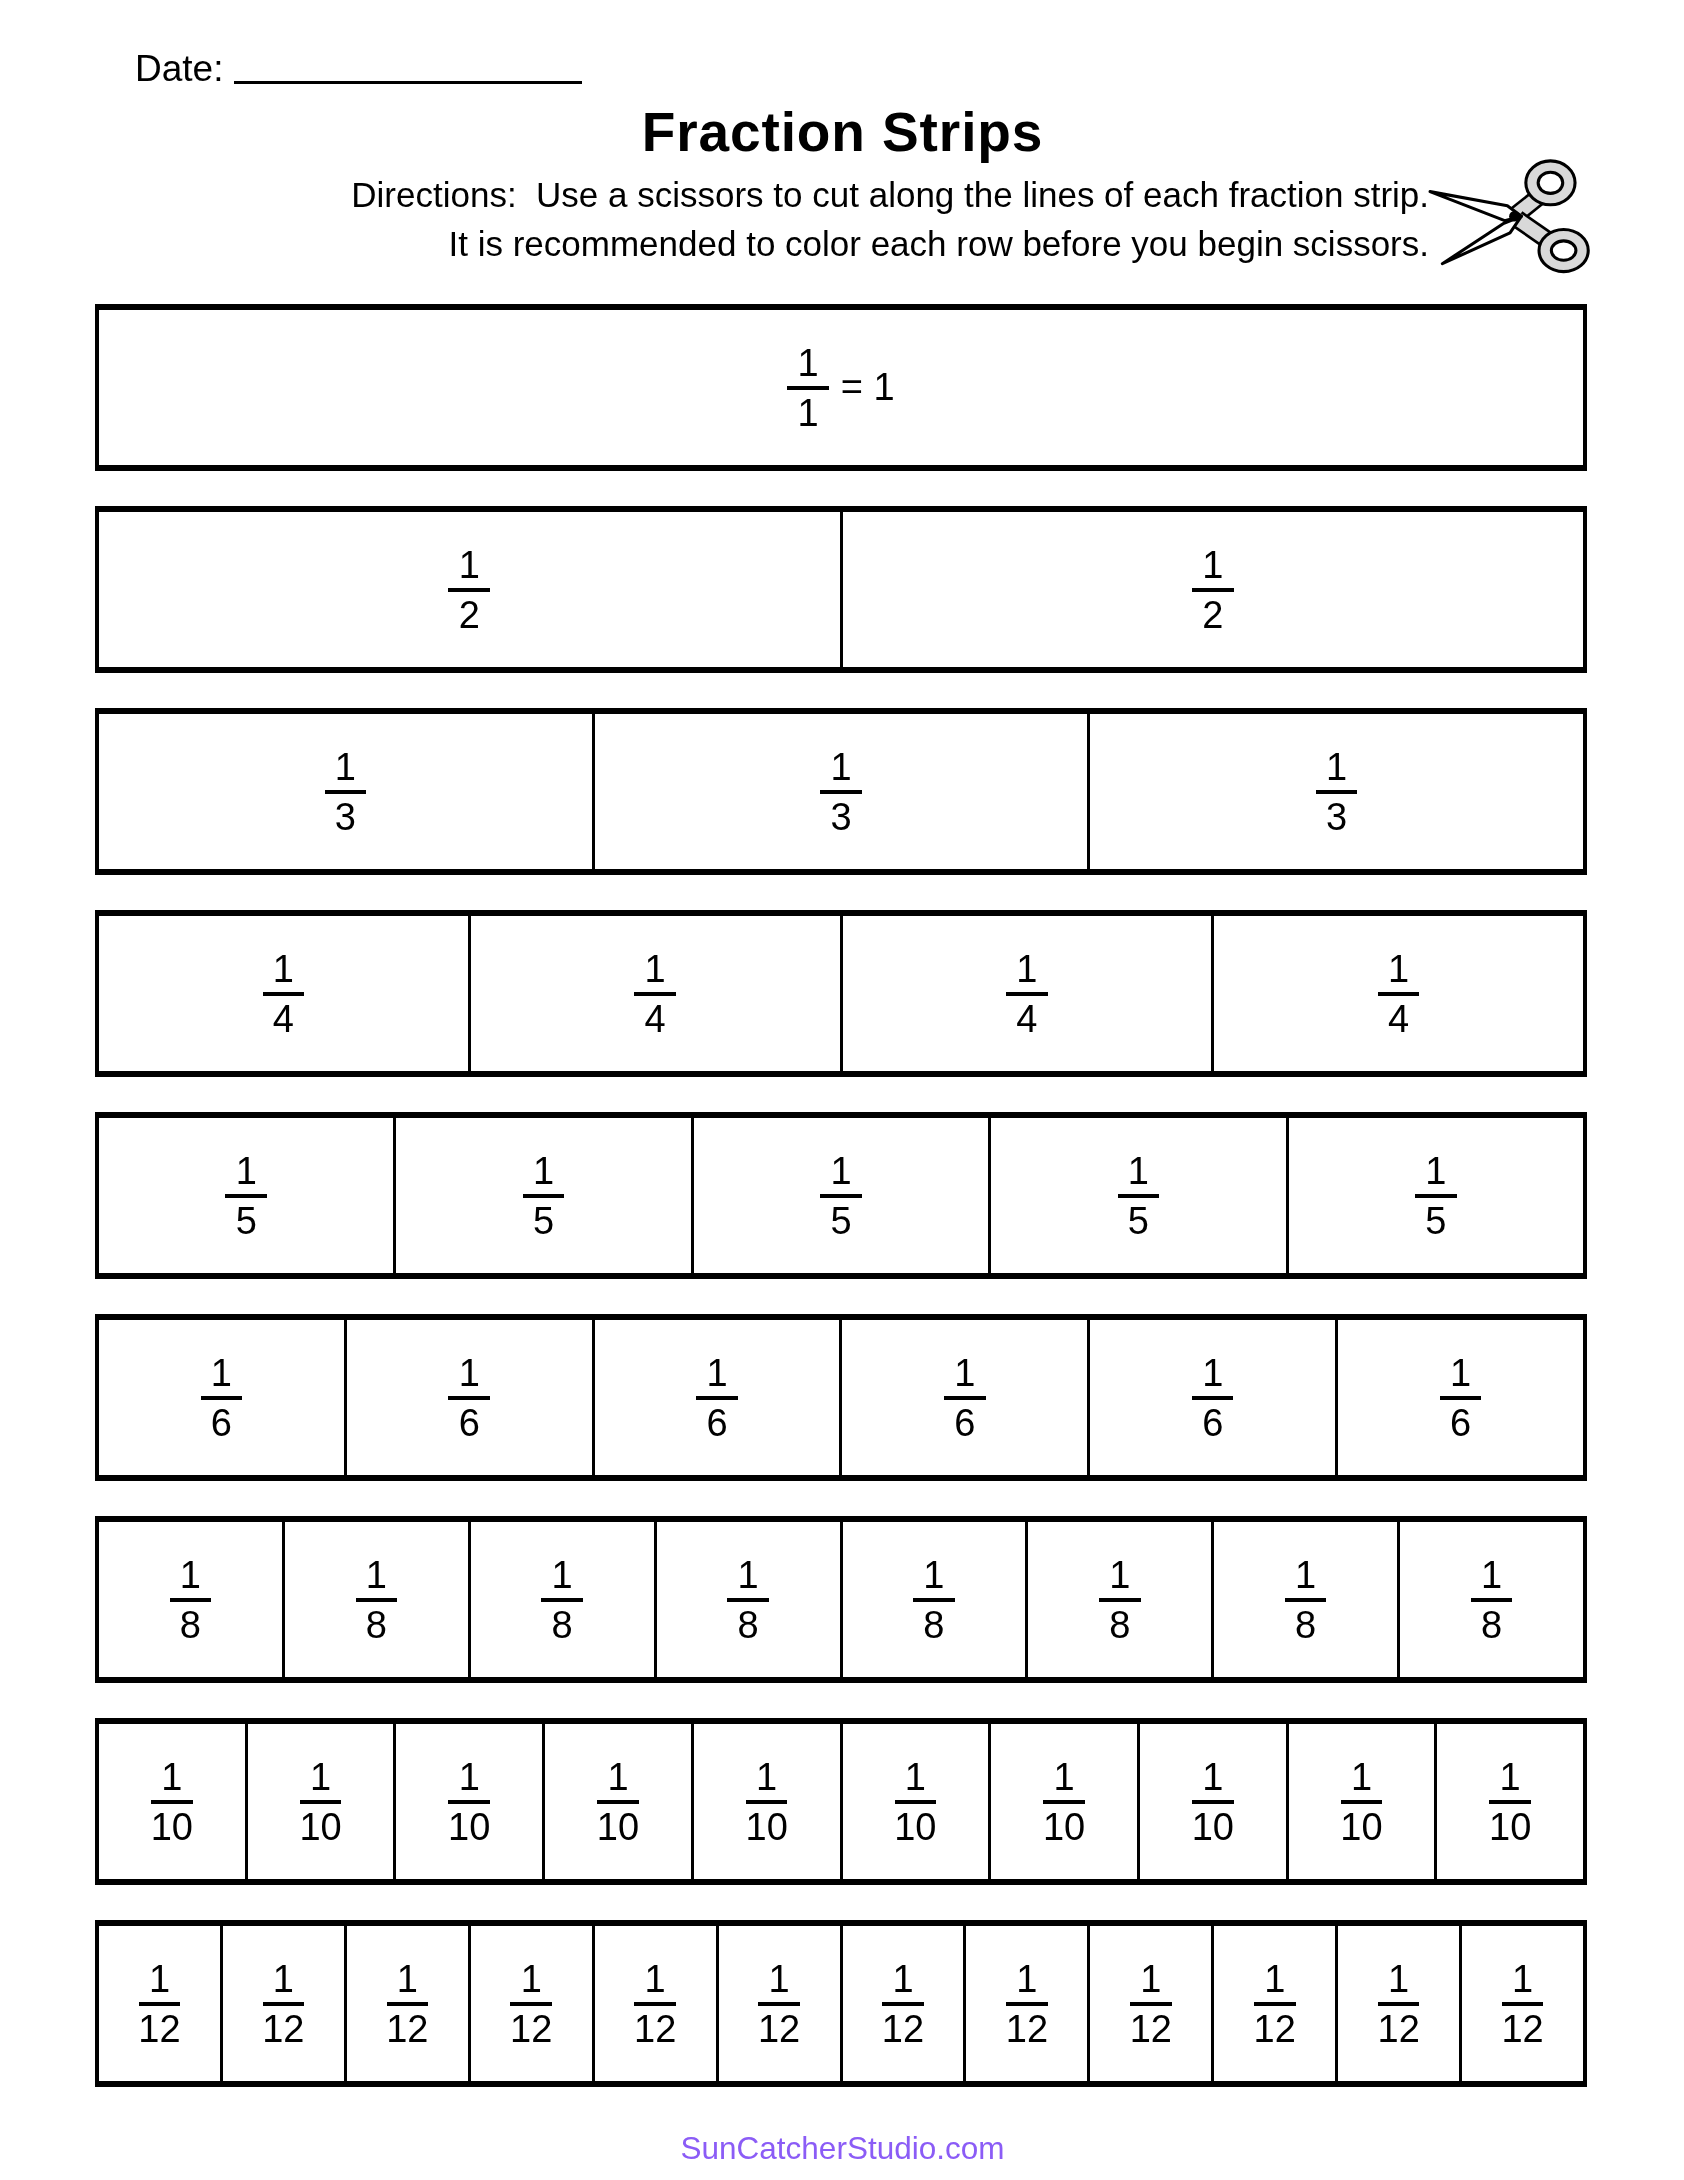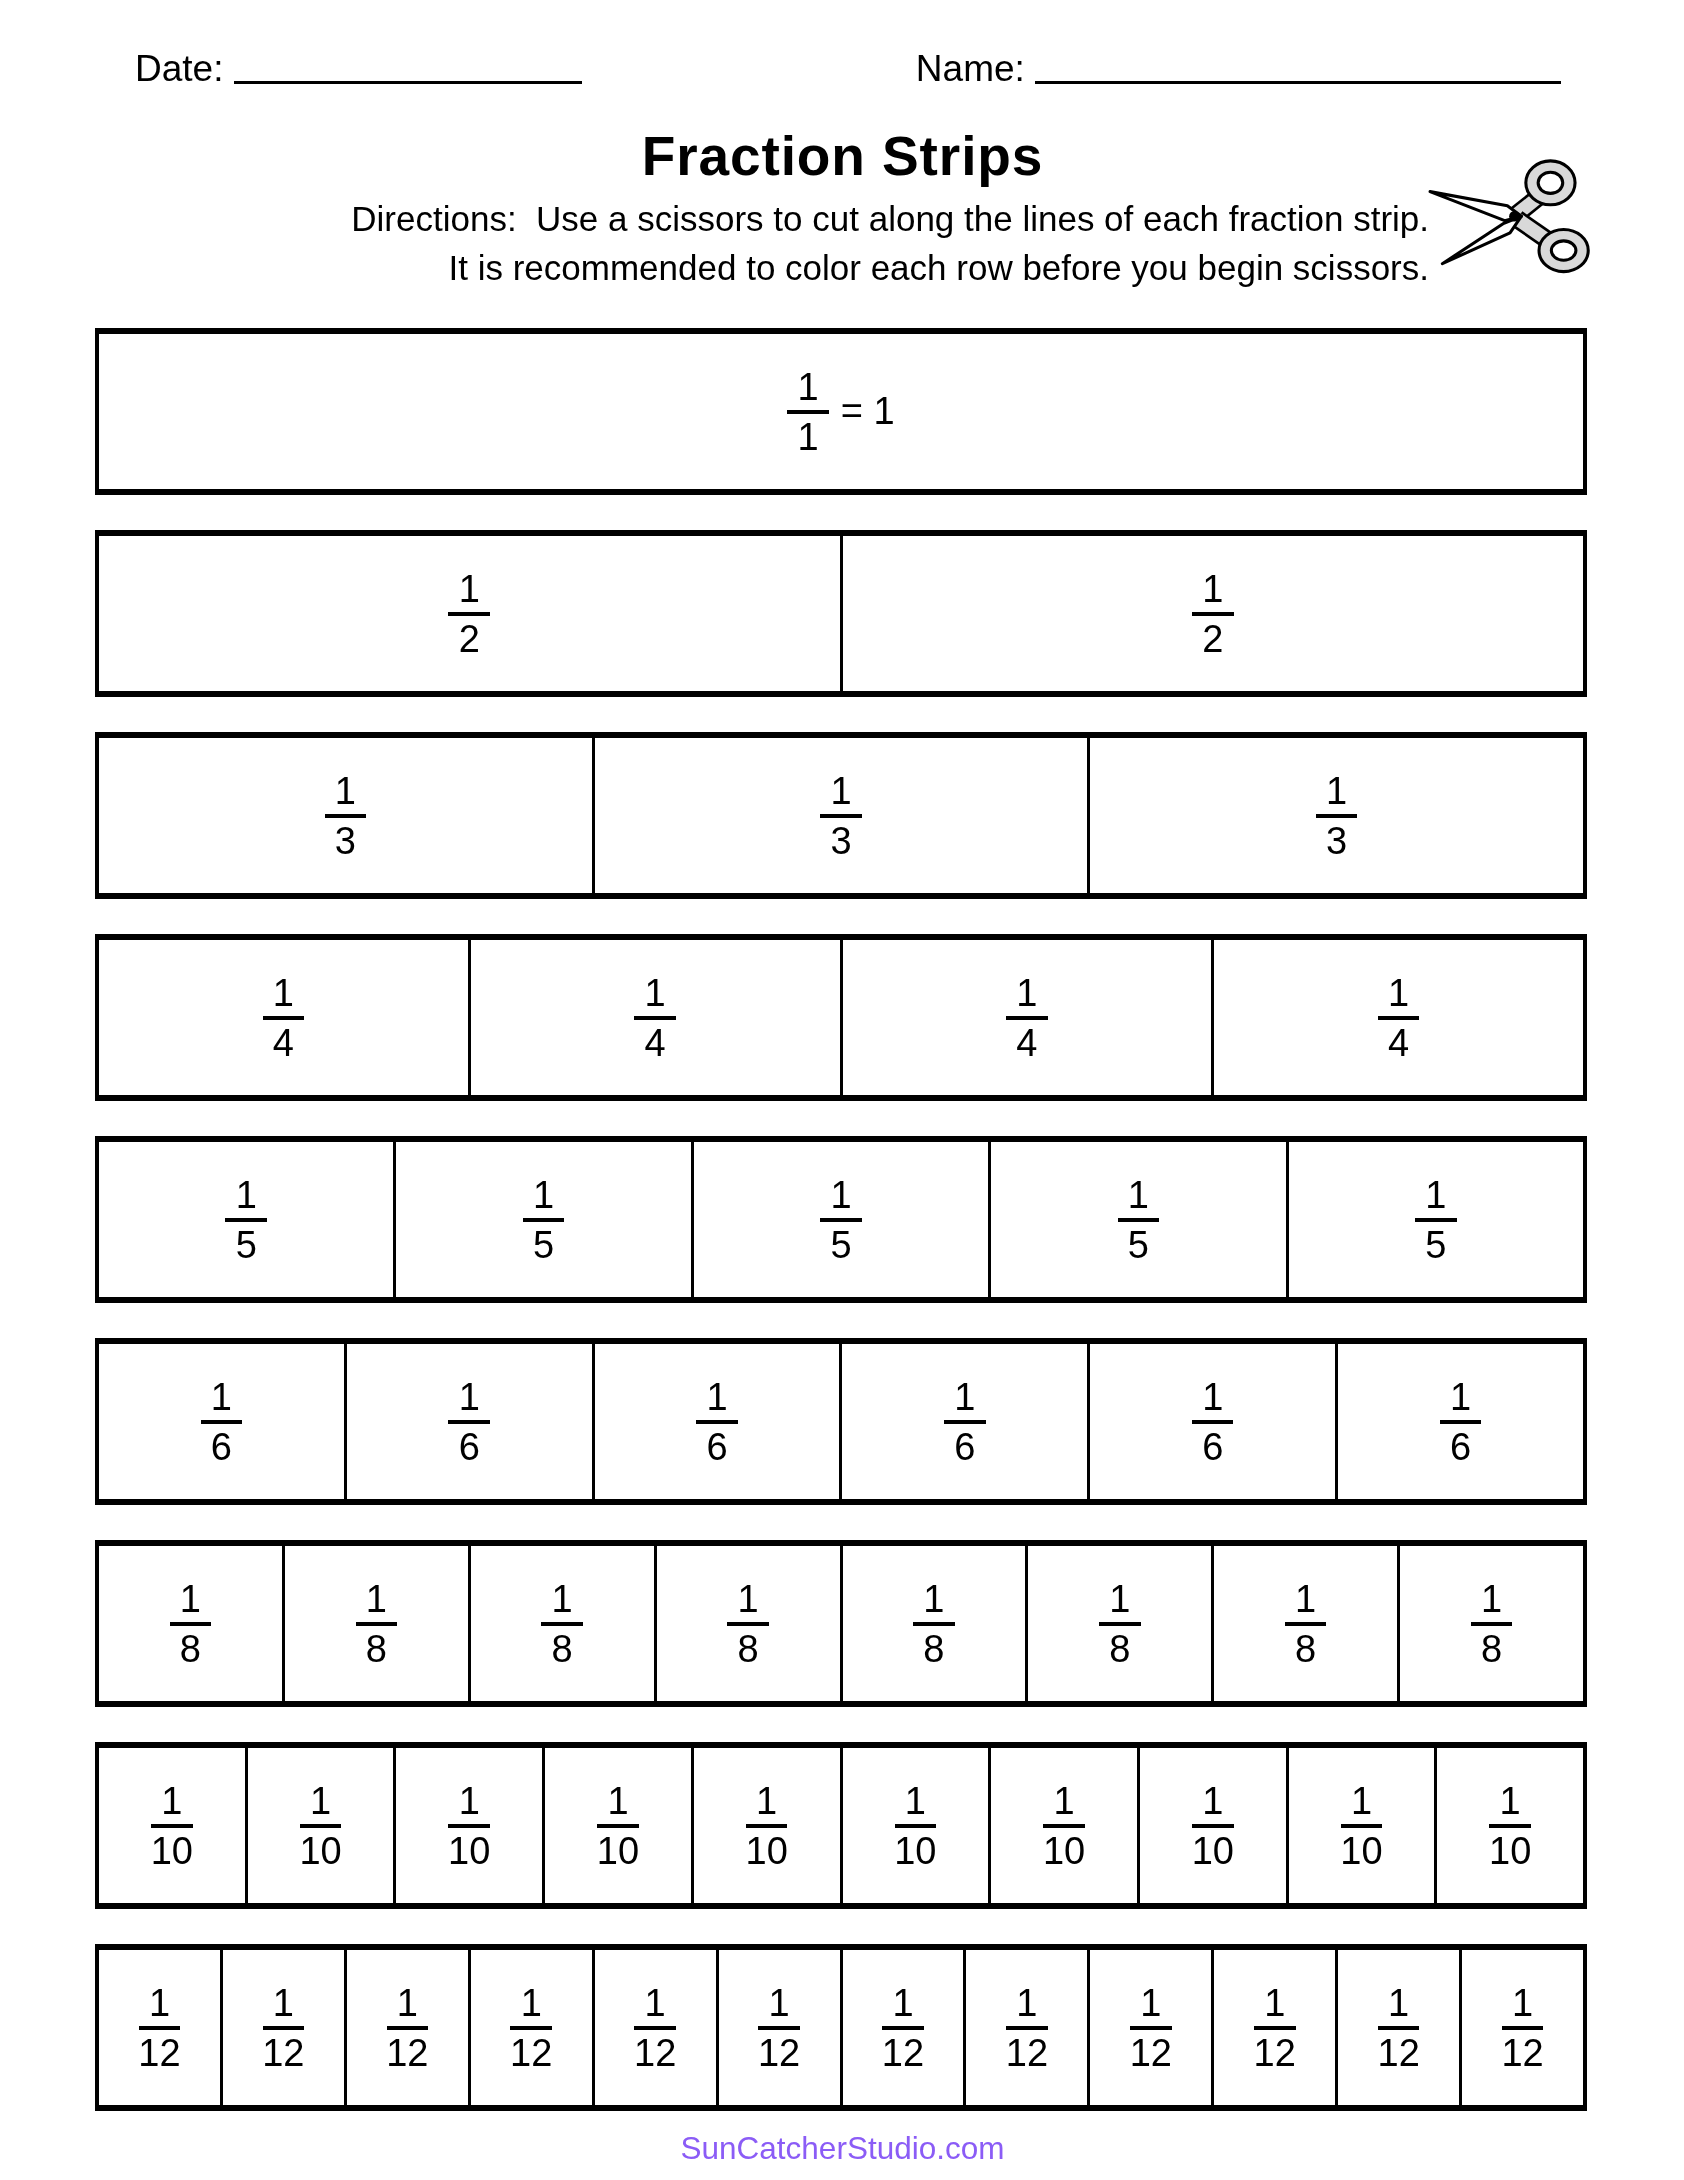--- a/index.html
+++ b/index.html
@@ -19,21 +19,21 @@
     padding:49px 124px 0 135px;
   }
   .field { display:flex; align-items:flex-end; }
   .field-label { font-size:37px; line-height:1.1; }
   .blank-line { border-bottom:3.4px solid #000; margin-left:10.2px; margin-bottom:6px; }
   .date-line { width:348px; }
   .name-line { width:526px; }
 
   
   .title {
-    margin-top:34px;
+    margin-top:10px;
     text-align:center;
     font-size:55px;
     font-weight:bold;
     letter-spacing:0.9px;
   }
 
   
   .directions {
     margin:6.8px 256px 0 111px;
     text-align:right;
@@ -87,24 +87,20 @@
 </head>
 <body>
 
 <div class="page">
 
   <div class="header-row">
     <div class="field">
       <span class="field-label">Date:</span>
       <span class="blank-line date-line"></span>
     </div>
-    <div class="field">
-      <span class="field-label">Name:</span>
-      <span class="blank-line name-line"></span>
-    </div>
   </div>
 
   <div class="title">Fraction Strips</div>
 
   <div class="directions">
     <div class="dir-line">Directions:  Use a scissors to cut along the lines of each fraction strip.</div>
     <div class="dir-line">It is recommended to color each row before you begin scissors.</div>
   </div>
 
   <svg class="scissors" viewBox="0 0 190 140" xmlns="http://www.w3.org/2000/svg">

